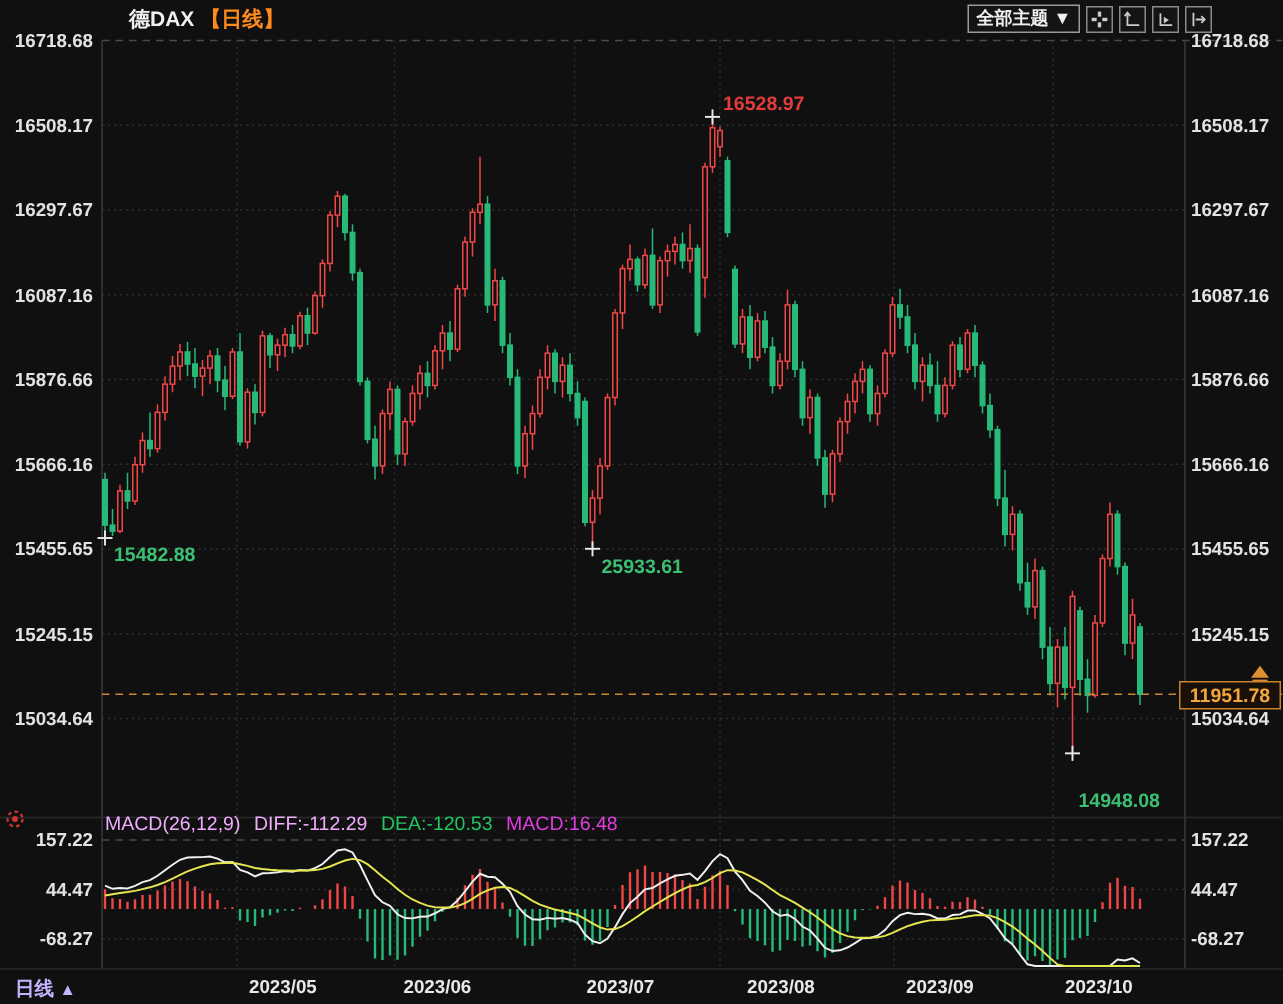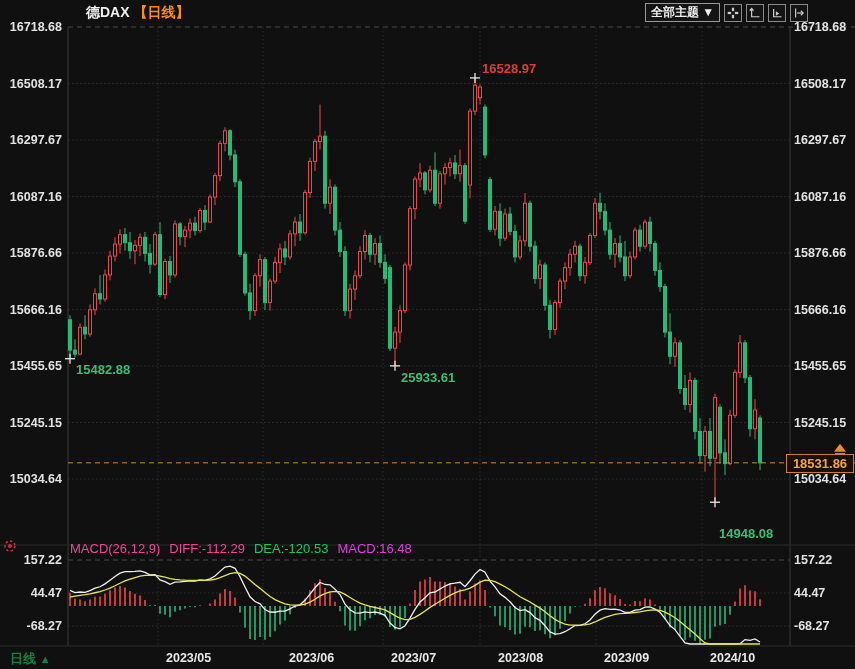--- a/index.html
+++ b/index.html
@@ -13,24 +13,24 @@
             padding:1px 5px;height:15px;line-height:15px;background:#141414;cursor:pointer;}
   .iconbtn{width:16px;height:16px;border:1px solid #8a8a8a;background:#141414;display:flex;
            align-items:center;justify-content:center;cursor:pointer;}
   .axis-label{position:absolute;font-size:12.5px;font-weight:600;color:#e2e2e2;height:16px;line-height:16px;z-index:3;}
   .axis-left{left:0;width:62px;text-align:right;}
   .axis-right{left:794px;width:62px;text-align:left;}
   .date-label{position:absolute;font-size:12.5px;font-weight:bold;color:#e8e8e8;top:651px;z-index:3;}
   .anno{position:absolute;font-size:13px;font-weight:bold;z-index:4;}
   .macd-header{position:absolute;left:70px;top:541px;font-size:13px;z-index:4;}
   .macd-header span{margin-right:9px;}
-  .mh-name,.mh-diff{color:#ec4899;}
+  .mh-name,.mh-diff{color:#f0abfc;}
   .mh-dea{color:#22c55e;}
   .mh-macd{color:#e13ce1;}
-  .footer{position:absolute;left:10px;top:650px;font-size:13px;font-weight:bold;color:#15803d;z-index:4;cursor:pointer;}
+  .footer{position:absolute;left:10px;top:650px;font-size:13px;font-weight:bold;color:#c4b5fd;z-index:4;cursor:pointer;}
   .footer .caret{font-size:11px;}
   #price-tag{position:absolute;left:786px;width:56px;border:1px solid #c9822d;background:#191009;
              color:#f2a63b;font-size:13px;font-weight:bold;text-align:center;height:17px;line-height:17px;
              padding:0 5px;z-index:6;}
   .target-icon{position:absolute;left:3px;top:539px;z-index:4;cursor:pointer;}
 </style>
 </head>
 <body>
 
 <div id="app">
@@ -623,29 +623,29 @@
       <circle cx="7" cy="7" r="5" fill="none" stroke="#cc3333" stroke-width="1.5" stroke-dasharray="2.4,2.2"></circle>
       <circle cx="7" cy="7" r="2" fill="#cc3333"></circle>
     </svg>
   </div>
 
   <div class="footer">
     <span>日线</span>
     <span class="caret">▲</span>
   </div>
 
-  <div id="price-tag" style="top: 453.83px;">18531.86</div>
+  <div id="price-tag" style="top: 453.83px;">11951.78</div>
 
   <div id="overlays">
       <div class="date-label" style="left: 166px;">2023/05</div>
-      <div class="date-label" style="left: 289px;">2023/06</div>
+      <div class="date-label" style="left: 269px;">2023/06</div>
       <div class="date-label" style="left: 391px;">2023/07</div>
       <div class="date-label" style="left: 498px;">2023/08</div>
       <div class="date-label" style="left: 604px;">2023/09</div>
-      <div class="date-label" style="left: 710px;">2024/10</div>
+      <div class="date-label" style="left: 710px;">2023/10</div>
       <div class="anno" style="color: rgb(60, 190, 115); left: 76px; top: 361.696px;">15482.88</div>
       <div class="anno" style="color: rgb(60, 190, 115); left: 401px; top: 369.868px;">25933.61</div>
       <div class="anno" style="color: rgb(225, 60, 60); left: 482px; top: 60.9193px;">16528.97</div>
       <div class="anno" style="color: rgb(60, 190, 115); left: 719px; top: 506.24px; margin-top: 20px;">14948.08</div>
       <div class="axis-label axis-left" style="top: 19px;">16718.68</div>
       <div class="axis-label axis-right" style="top: 19px;">16718.68</div>
       <div class="axis-label axis-left" style="top: 75.5021px;">16508.17</div>
       <div class="axis-label axis-right" style="top: 75.5021px;">16508.17</div>
       <div class="axis-label axis-left" style="top: 132.002px;">16297.67</div>
       <div class="axis-label axis-right" style="top: 132.002px;">16297.67</div>

